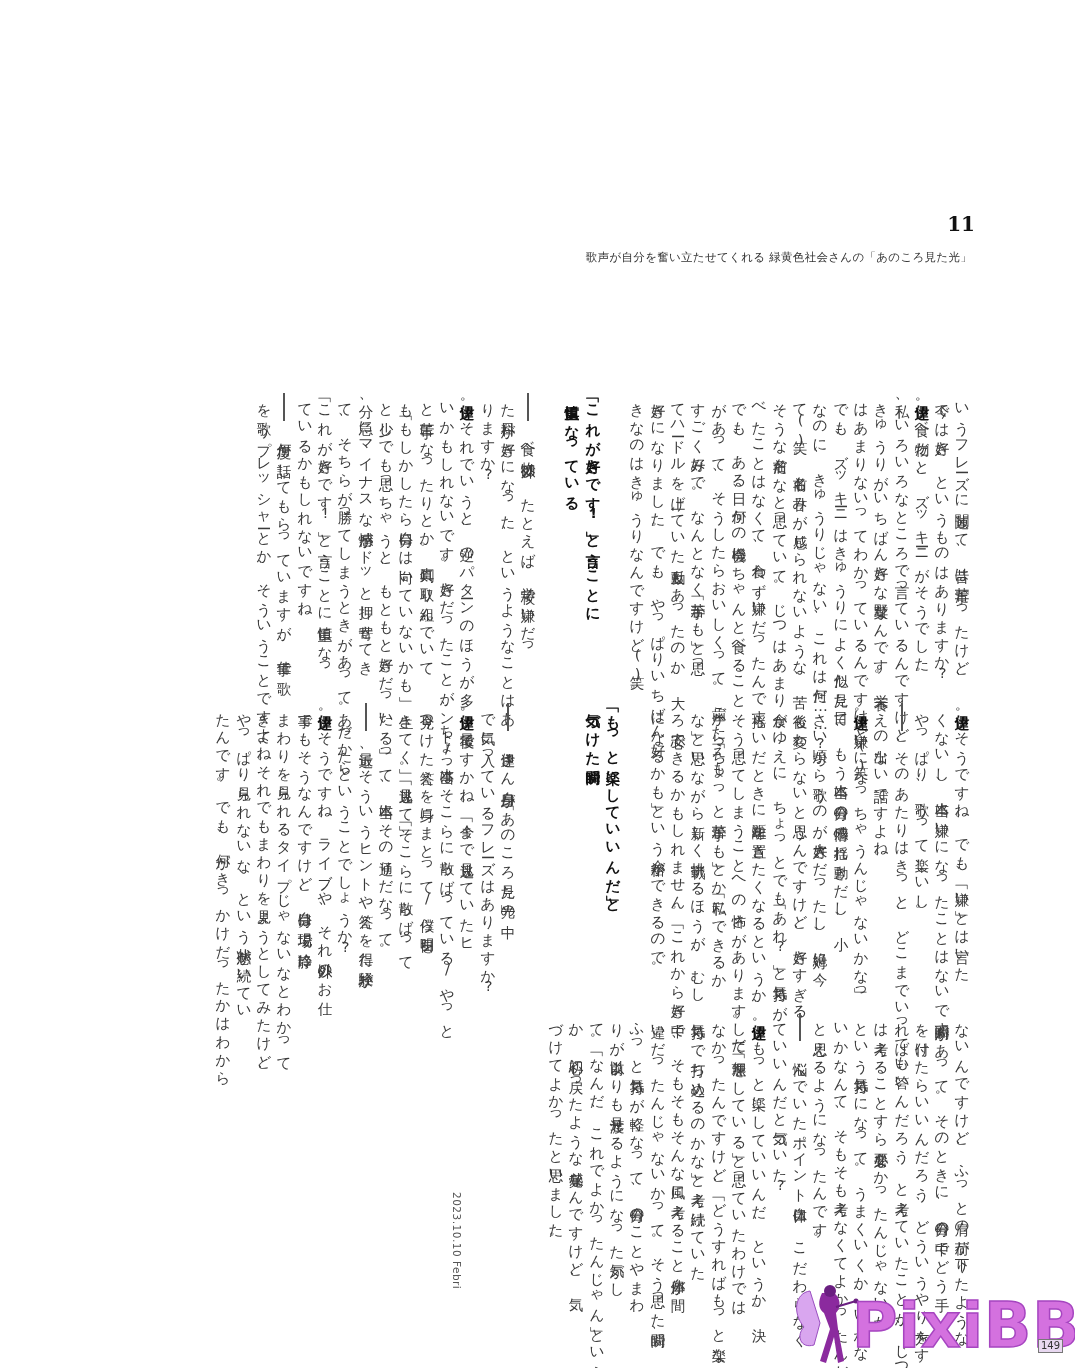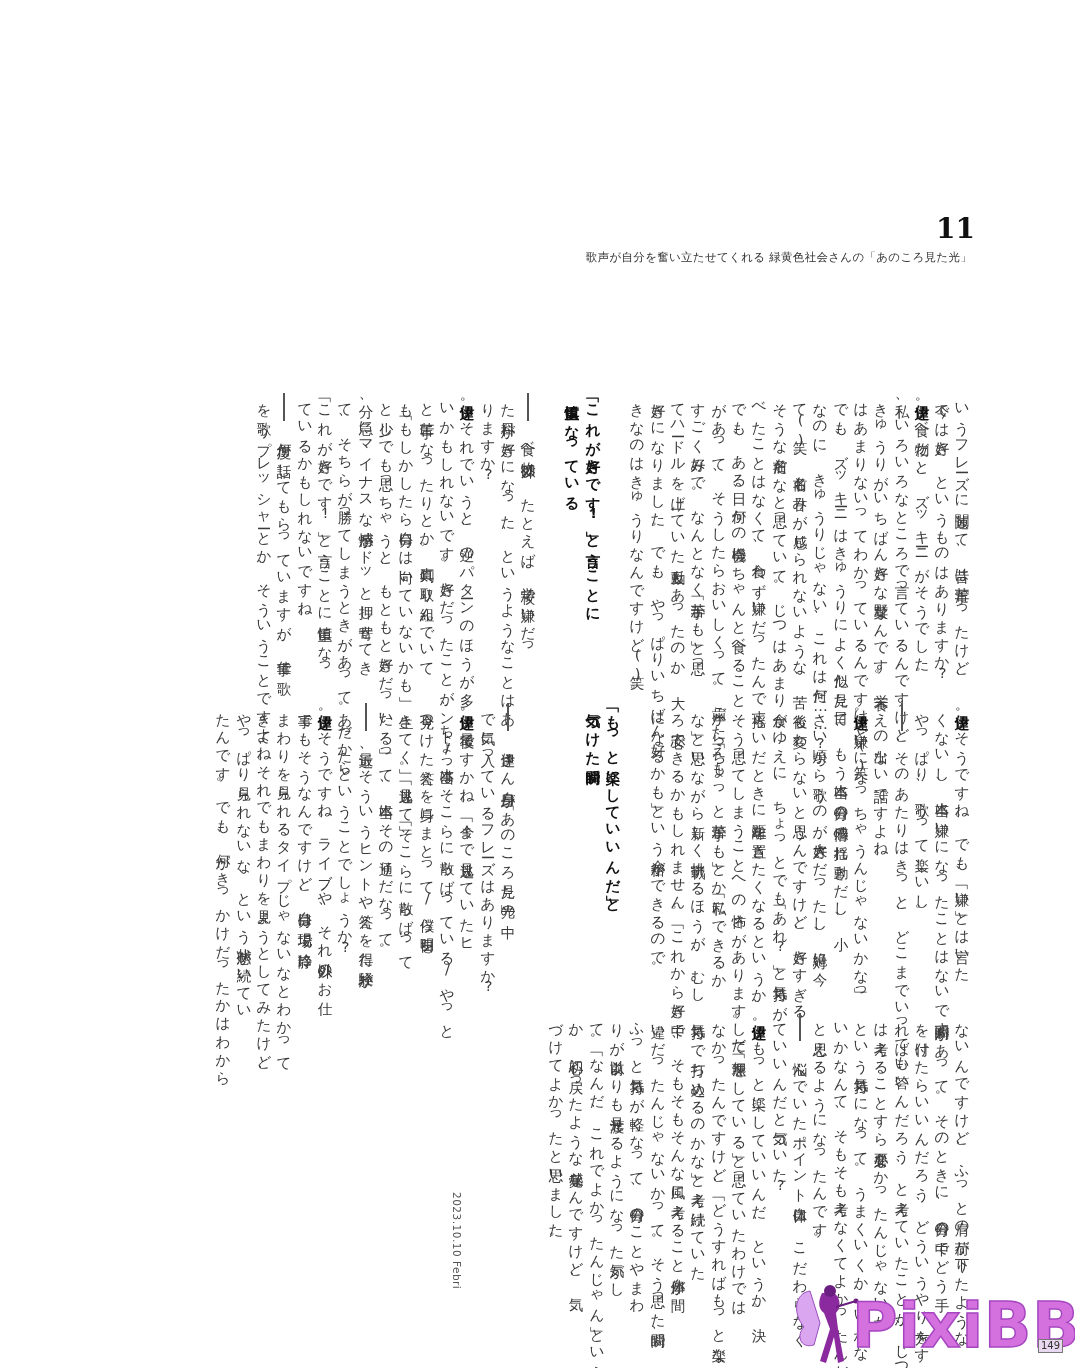--- a/index.html
+++ b/index.html
@@ -1,20 +1,20 @@
 <!DOCTYPE html>
 <html><head>
 <meta charset="utf-8">
 <style>
   html, body { margin:0; padding:0; background:#ffffff; }
   body { width:1075px; height:1368px; position:relative; overflow:hidden;
          font-family:"DejaVu Sans", "Liberation Sans", sans-serif; color:#2b2b2b; }
   .header { position:absolute; top:212px; left:0; width:1075px; height:28px; }
   .header-title { position:absolute; right:103px; top:5px; font-size:11.5px; color:#333; letter-spacing:0.3px; white-space:nowrap;margin-top:33px; }
-  .header-page { position:absolute; right:100px; left:auto; top:0; font-family:"DejaVu Serif","Liberation Serif",serif; font-weight:bold; font-size:28px; color:#111; }
+  .header-page { position:absolute; right:100px; left:auto; top:0; font-family:"DejaVu Serif","Liberation Serif",serif; font-weight:bold; font-size:20px; color:#111; }
   .col { position:absolute; writing-mode:vertical-rl; text-orientation:upright;
          font-size:14.6px; line-height:20px; width:20px; white-space:nowrap; letter-spacing:1.35px; color:#3a3a3a; }
   .col.heading { font-weight:bold; color:#111; font-size:14.6px; }
   .spk { font-weight:bold; color:#111; }
   .dash { display:inline-block; width:2px; height:28px; background:#555; margin:0 9px 10px 9px; vertical-align:top; }
   .date { position:absolute; writing-mode:vertical-rl; font-size:10.5px; color:#555; left:451px; top:1192px; letter-spacing:0.5px; white-space:nowrap; }
   .wm { position:absolute; left:790px; top:1283px; width:285px; height:85px; }
   .wm-text { position:absolute; left:62px; top:4px; font-family:"DejaVu Sans","Liberation Sans",sans-serif; font-weight:bold; font-size:62px; letter-spacing:1px; color:#d471df; -webkit-text-stroke:1.5px #a645c0; line-height:78px; }
   .wm-badge { position:absolute; left:248px; top:56px; font-size:10px; border:1px solid #777; background:#e8d8f0; color:#333; padding:0 2px; line-height:12px; }
 </style>

